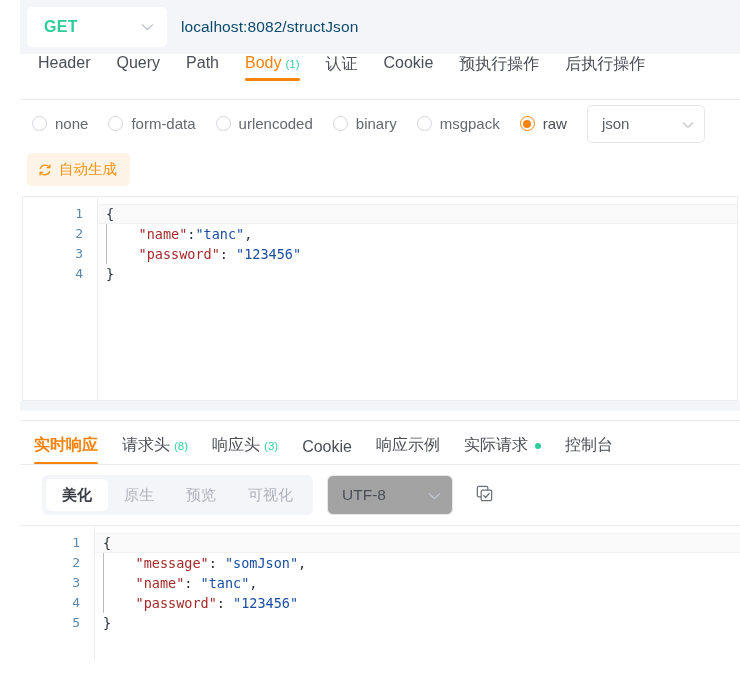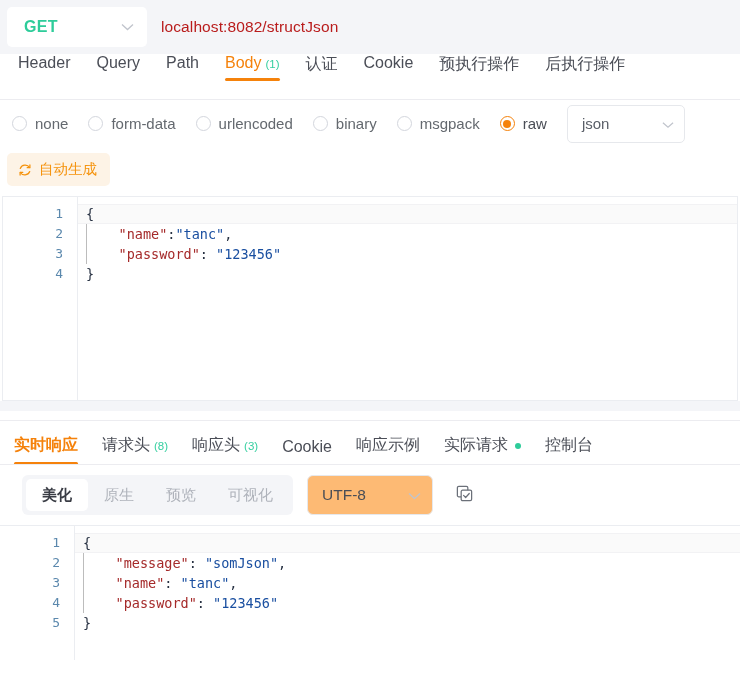--- a/index.html
+++ b/index.html
@@ -3,21 +3,21 @@
 <meta charset="utf-8">
 <style>
   * { box-sizing: border-box; margin: 0; padding: 0; }
   html, body {
     width: 740px; height: 694px;
     background: #ffffff;
     font-family: "Liberation Sans", sans-serif;
     color: #33343d;
     overflow: hidden;
   }
-  .app { width: 740px; height: 624px; position: relative; background:#fff; }
+  .app { width: 740px; height: 624px; position: relative; background:#fff;padding-left:20px; }
 
   
   .urlbar {
     height: 54px;
     background: #f4f5f8;
     display: flex;
     align-items: center;
     padding: 0 0 0 7px;
   }
   .method-select {
@@ -30,21 +30,21 @@
     cursor: pointer;
   }
   .method-label { font-size: 16px; font-weight: bold; letter-spacing: .3px; }
   .caret { color: #b8bcc6; font-size: 11px; line-height: 1; }
   .caret svg { display:block; }
   .url-wrap {
     flex: 1; height: 40px; display: flex; align-items: center;
     padding-left: 14px;
   }
   .url-text {
-    font-size: 15.5px; color: #b91c1c; letter-spacing: .1px;
+    font-size: 15.5px; color: #0c4a6e; letter-spacing: .1px;
   }
 
   
   .tabs {
     height: 46px;
     display: flex; align-items: flex-start;
     padding: 0 18px;
     background: #fff;
     position: relative;
   }
@@ -209,21 +209,21 @@
     font-size: 15px; color: #aeb2ba; border-radius: 5px;
     cursor: pointer; white-space: nowrap;
   }
   .seg-item.active {
     background: #fff; color: #3a3d45; font-weight: bold;
   }
   .enc-select {
     width: 126px; height: 40px;
     border: 1px solid #e6e8ec; border-radius: 6px;
     display: flex; align-items: center; justify-content: space-between;
-    padding: 0 11px 0 14px; background: #fdba74; cursor: pointer;
+    padding: 0 11px 0 14px; background: #a3a3a3; cursor: pointer;
   }
   .enc-select span { font-size: 15.5px; color: #4a4e56; }
   .copy-btn {
     width: 26px; height: 26px; display: flex; align-items: center;
     justify-content: center; cursor: pointer; margin-left: 4px;
   }
 </style>
 </head>
 <body>
 

